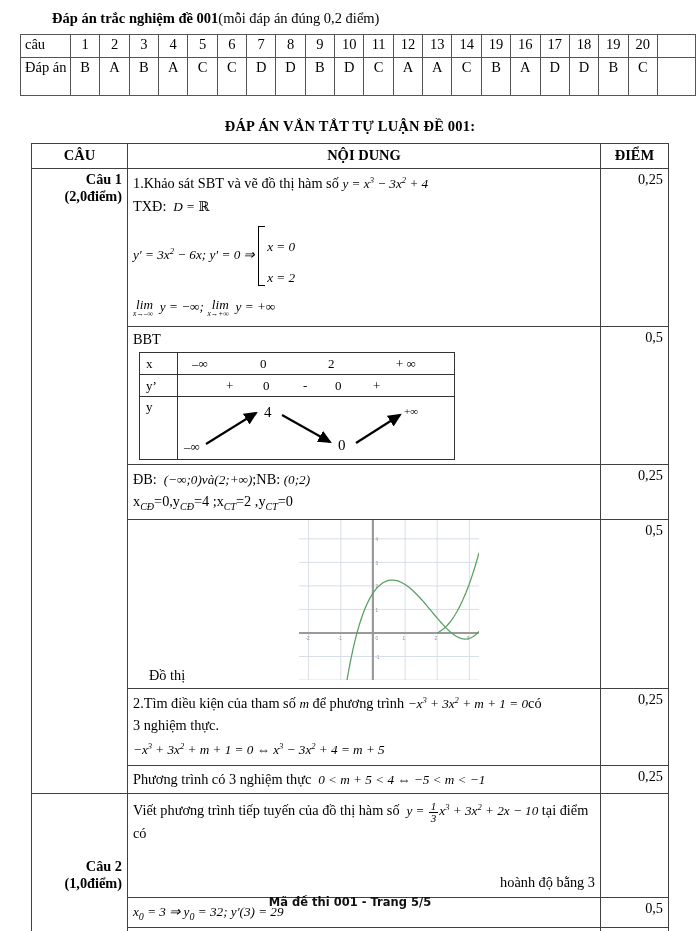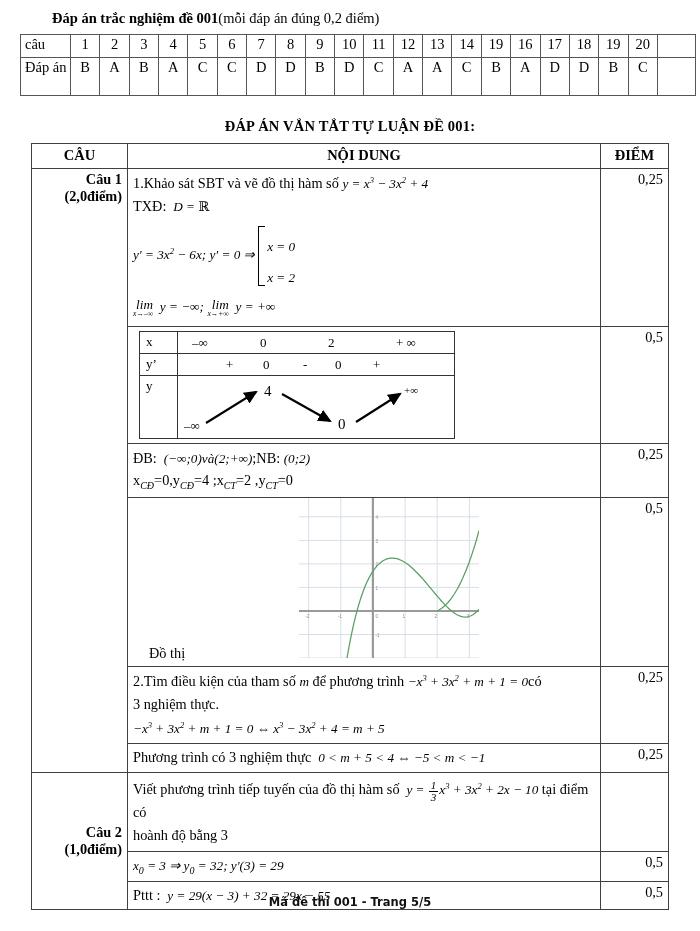--- a/index.html
+++ b/index.html
@@ -301,20 +301,21 @@
               <span class="sub">x→+∞</span>
             </span>
             <span class="m">&nbsp;y = +∞</span>
           </div>
         </td>
         <td class="diem-cell">0,25</td>
       </tr>
 
       <tr>
         <td>
+          <div class="line" style="margin:1px 0 3px 0;">BBT</div>
           <div class="bbt-wrap">
             <table class="bbt">
               <tbody>
                 <tr>
                   <td class="hdr">x</td>
                   <td>
                     <div class="bbt-row-x">
                       <span style="left:14px;top:3px;">–∞</span>
                       <span style="left:82px;top:3px;">0</span>
                       <span style="left:150px;top:3px;">2</span>
@@ -462,21 +463,21 @@
         <td>
           <div class="line" style="margin-top:5px;">
             <span>Viết phương trình tiếp tuyến của đồ thị hàm số</span>
             <span class="m">&nbsp;y =
               <span class="frac">
                 <span class="num">1</span>
                 <span class="den">3</span>
               </span>x<sup class="sm">3</sup> + 3x<sup class="sm">2</sup> + 2x − 10</span>
             <span>tại điểm có</span>
           </div>
-          <div class="line" style="margin-top:4px;margin-bottom:3px;">hoành độ bằng 3</div>
+          <div class="line" style="margin-top:29px;margin-bottom:3px;text-align:right;">hoành độ bằng 3</div>
         </td>
         <td class="diem-cell"></td>
       </tr>
 
       <tr>
         <td>
           <div class="line" style="margin:2px 0;">
             <span class="m">x<sub class="sm">0</sub> = 3 ⇒ y<sub class="sm">0</sub> = 32; y'(3) = 29</span>
           </div>
         </td>

